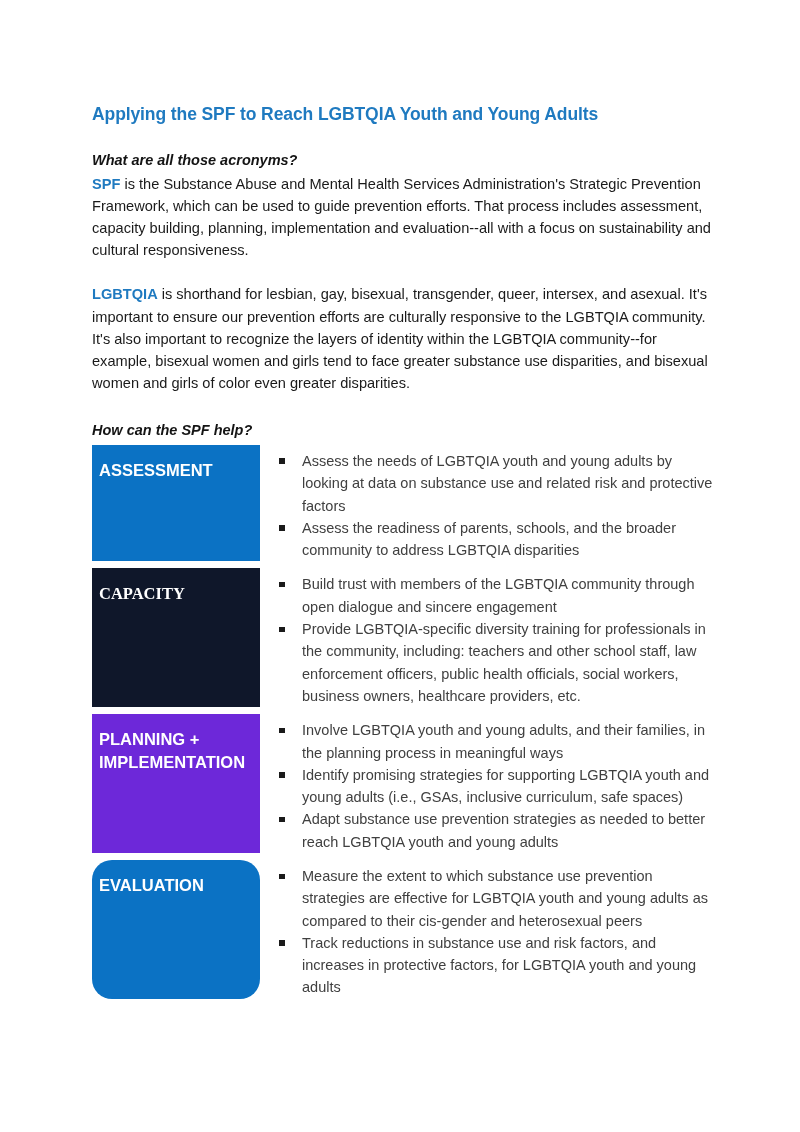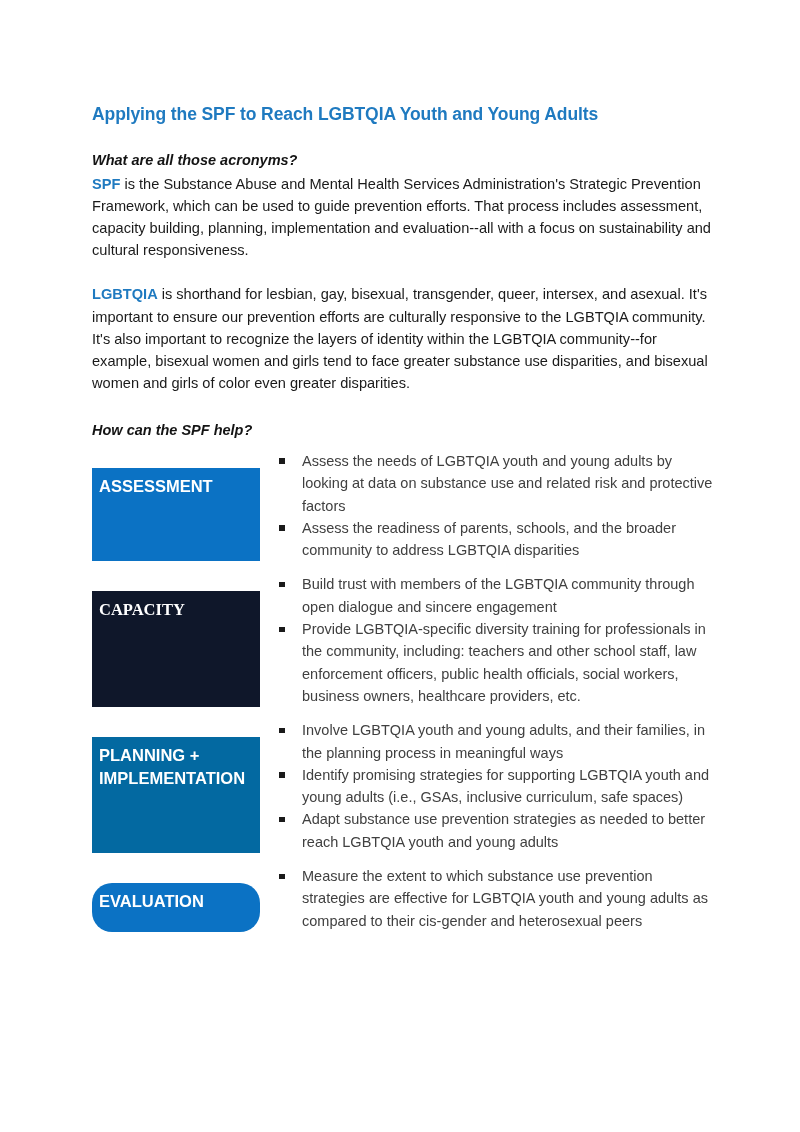--- a/index.html
+++ b/index.html
@@ -69,23 +69,22 @@
   }
   .spf-row:last-child { margin-bottom: 0; }
   .spf-label-cell {
     width: 168px;
     min-width: 168px;
     background: #0b72c4;
     color: #ffffff;
     font-size: 16.5px;
     font-weight: bold;
     line-height: 23px;
-    padding: 7px 0 8px 7px;
+    padding: 14px 0 8px 7px;
     box-sizing: border-box;
-    margin-top: 23px;
   }
   .spf-label-cell .lbl-line { display: block; white-space: nowrap; }
   .spf-content-cell {
     flex: 1;
     padding: 5px 0 0 10px;
     box-sizing: border-box;
   }
   ul.spf-list {
     list-style: none;
     margin: 0;
@@ -152,37 +151,38 @@
           <span class="lbl-line">CAPACITY</span>
         </div>
         <div class="spf-content-cell">
           <ul class="spf-list">
             <li><span class="sq-bullet"></span><span>Build trust with members of the LGBTQIA community through open dialogue and sincere engagement</span></li>
             <li><span class="sq-bullet"></span><span>Provide LGBTQIA-specific diversity training for professionals in the community, including: teachers and other school staff, law enforcement officers, public health officials, social workers, business owners, healthcare providers, etc.</span></li>
           </ul>
         </div>
       </div>
       <div class="spf-row">
-        <div class="spf-label-cell" style="background: #0369a1;">
+        <div class="spf-label-cell" style="background: #6d28d9;">
           <span class="lbl-line">PLANNING +</span>
           <span class="lbl-line">IMPLEMENTATION</span>
         </div>
         <div class="spf-content-cell">
           <ul class="spf-list">
             <li><span class="sq-bullet"></span><span>Involve LGBTQIA youth and young adults, and their families, in the planning process in meaningful ways</span></li>
             <li><span class="sq-bullet"></span><span>Identify promising strategies for supporting LGBTQIA youth and young adults (i.e., GSAs, inclusive curriculum, safe spaces)</span></li>
             <li><span class="sq-bullet"></span><span>Adapt substance use prevention strategies as needed to better reach LGBTQIA youth and young adults</span></li>
           </ul>
         </div>
       </div>
       <div class="spf-row">
         <div class="spf-label-cell" style="background: rgb(11, 114, 196); border-radius: 20px;">
           <span class="lbl-line">EVALUATION</span>
         </div>
         <div class="spf-content-cell">
           <ul class="spf-list">
             <li><span class="sq-bullet"></span><span>Measure the extent to which substance use prevention strategies are effective for LGBTQIA youth and young adults as compared to their cis-gender and heterosexual peers</span></li>
+            <li><span class="sq-bullet"></span><span>Track reductions in substance use and risk factors, and increases in protective factors, for LGBTQIA youth and young adults</span></li>
           </ul>
         </div>
       </div>
     </div>
 
 </div>
 
 </body></html>

